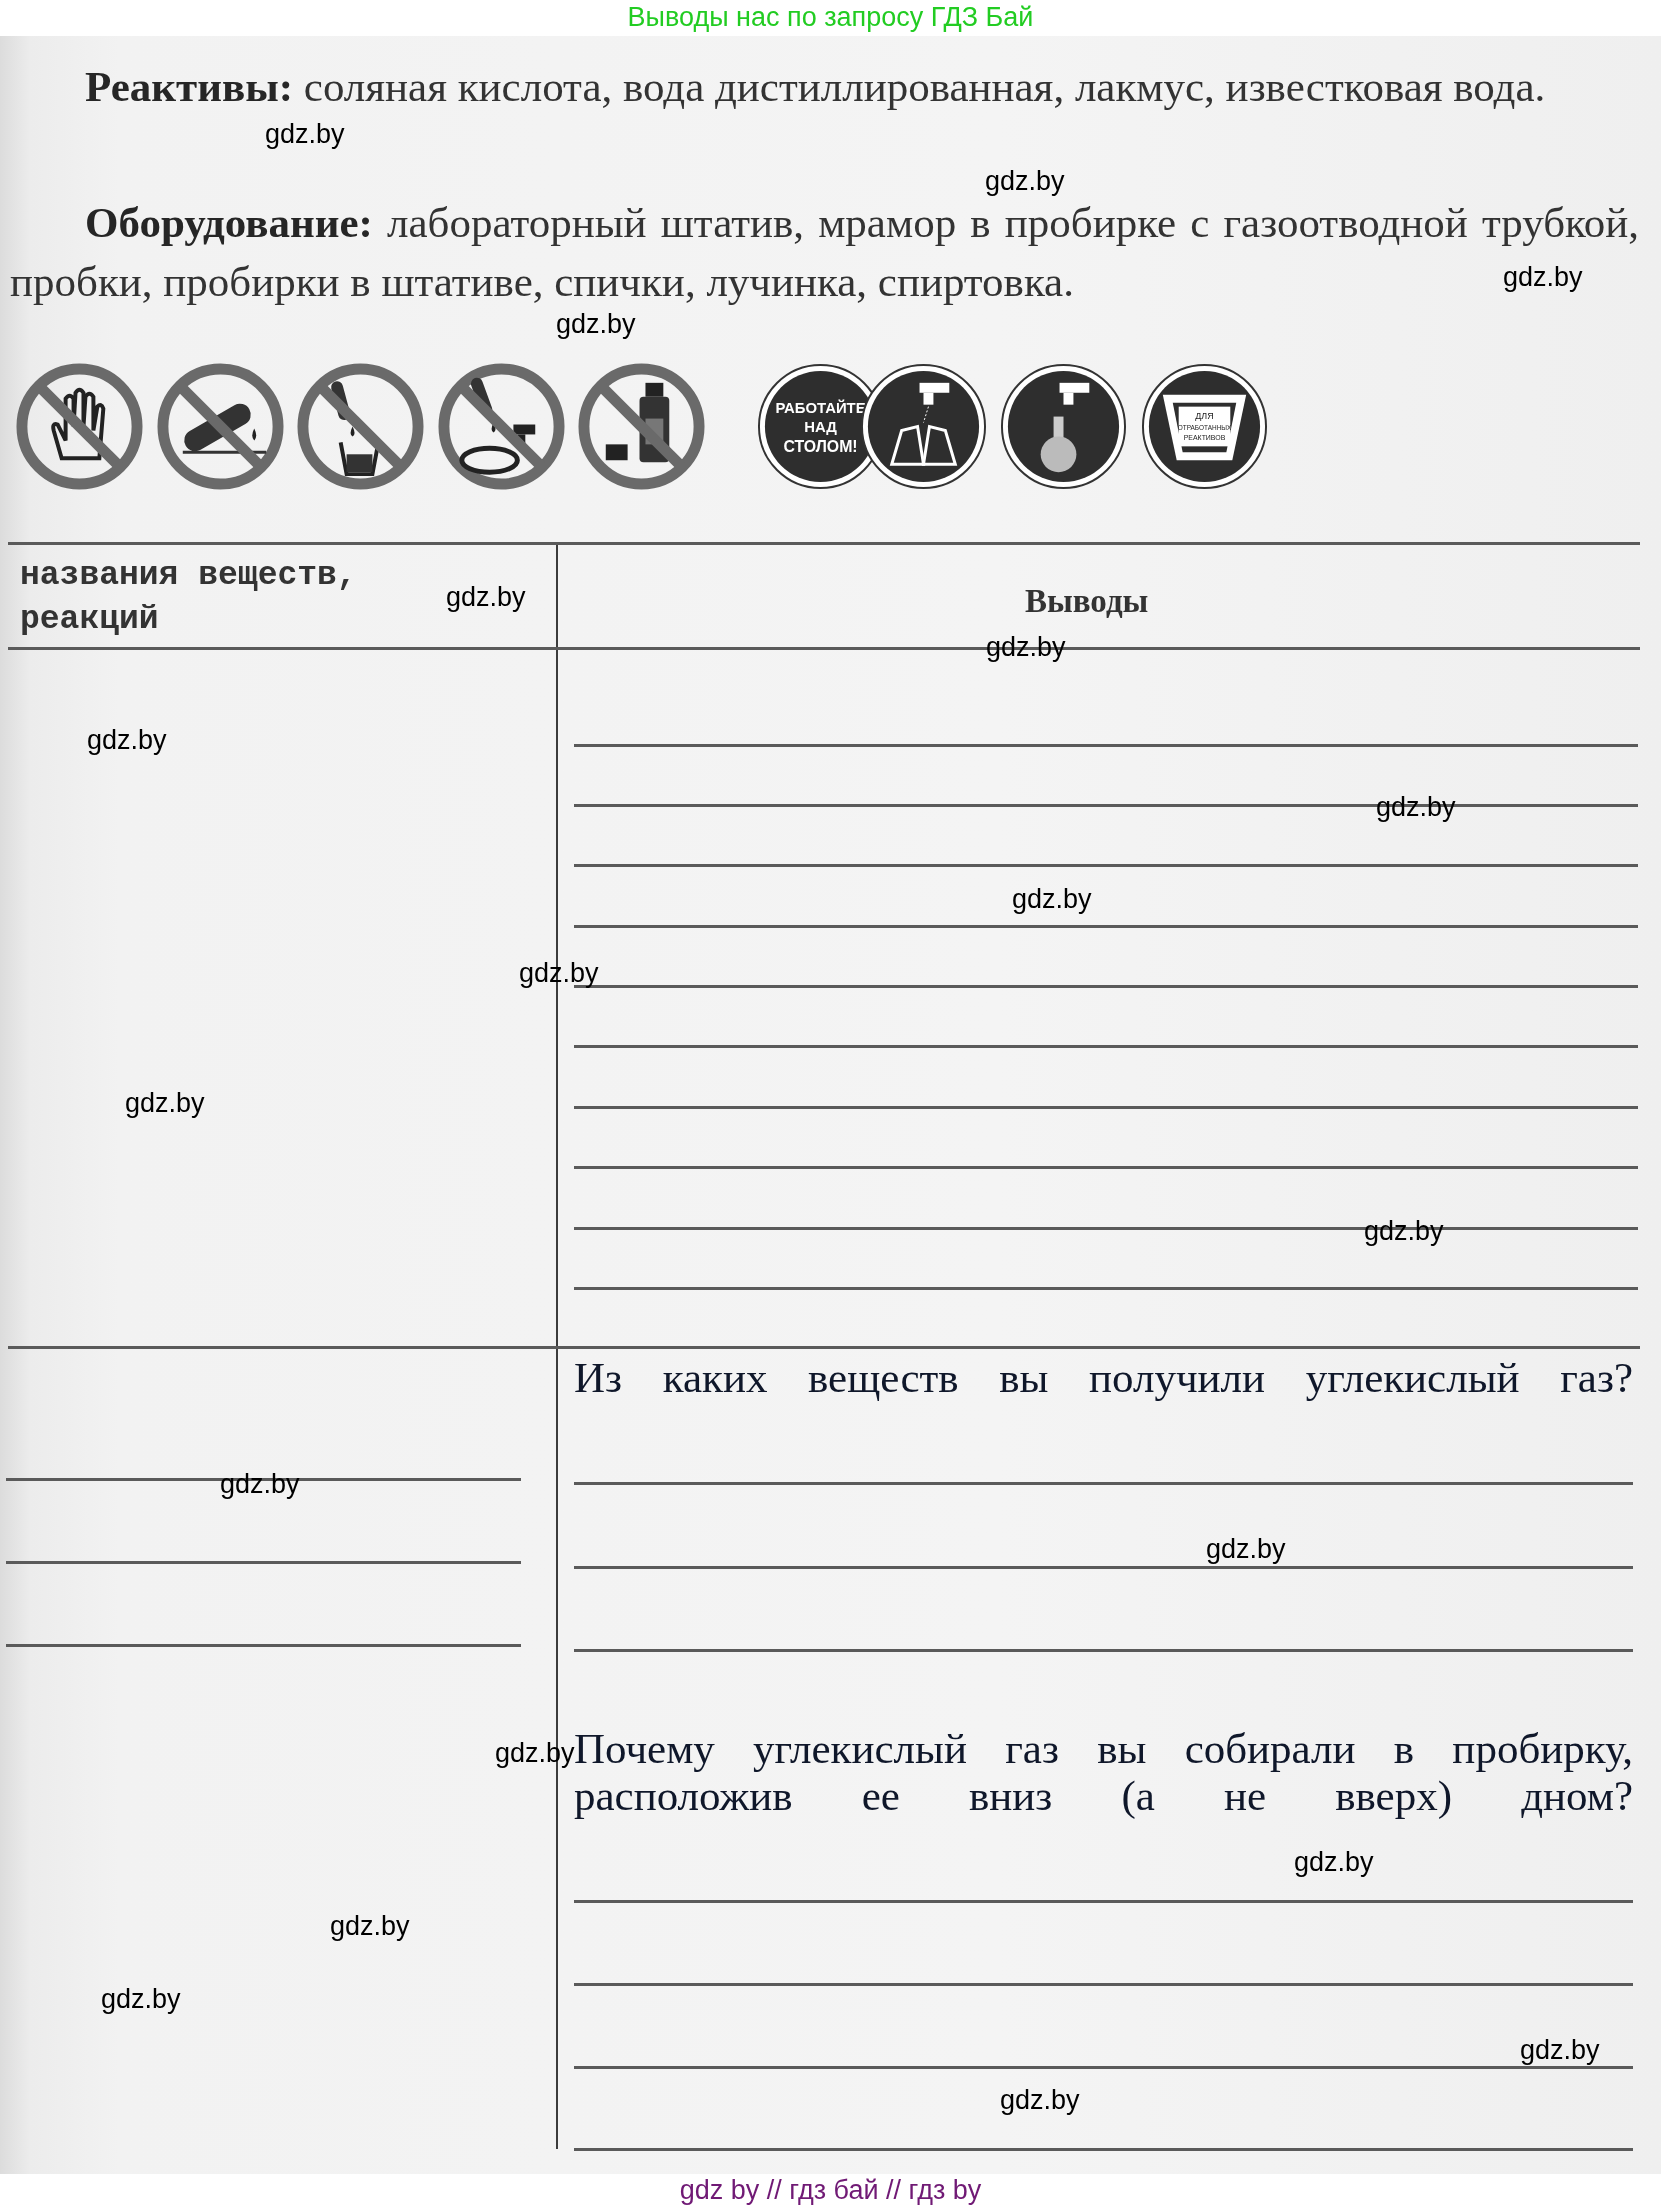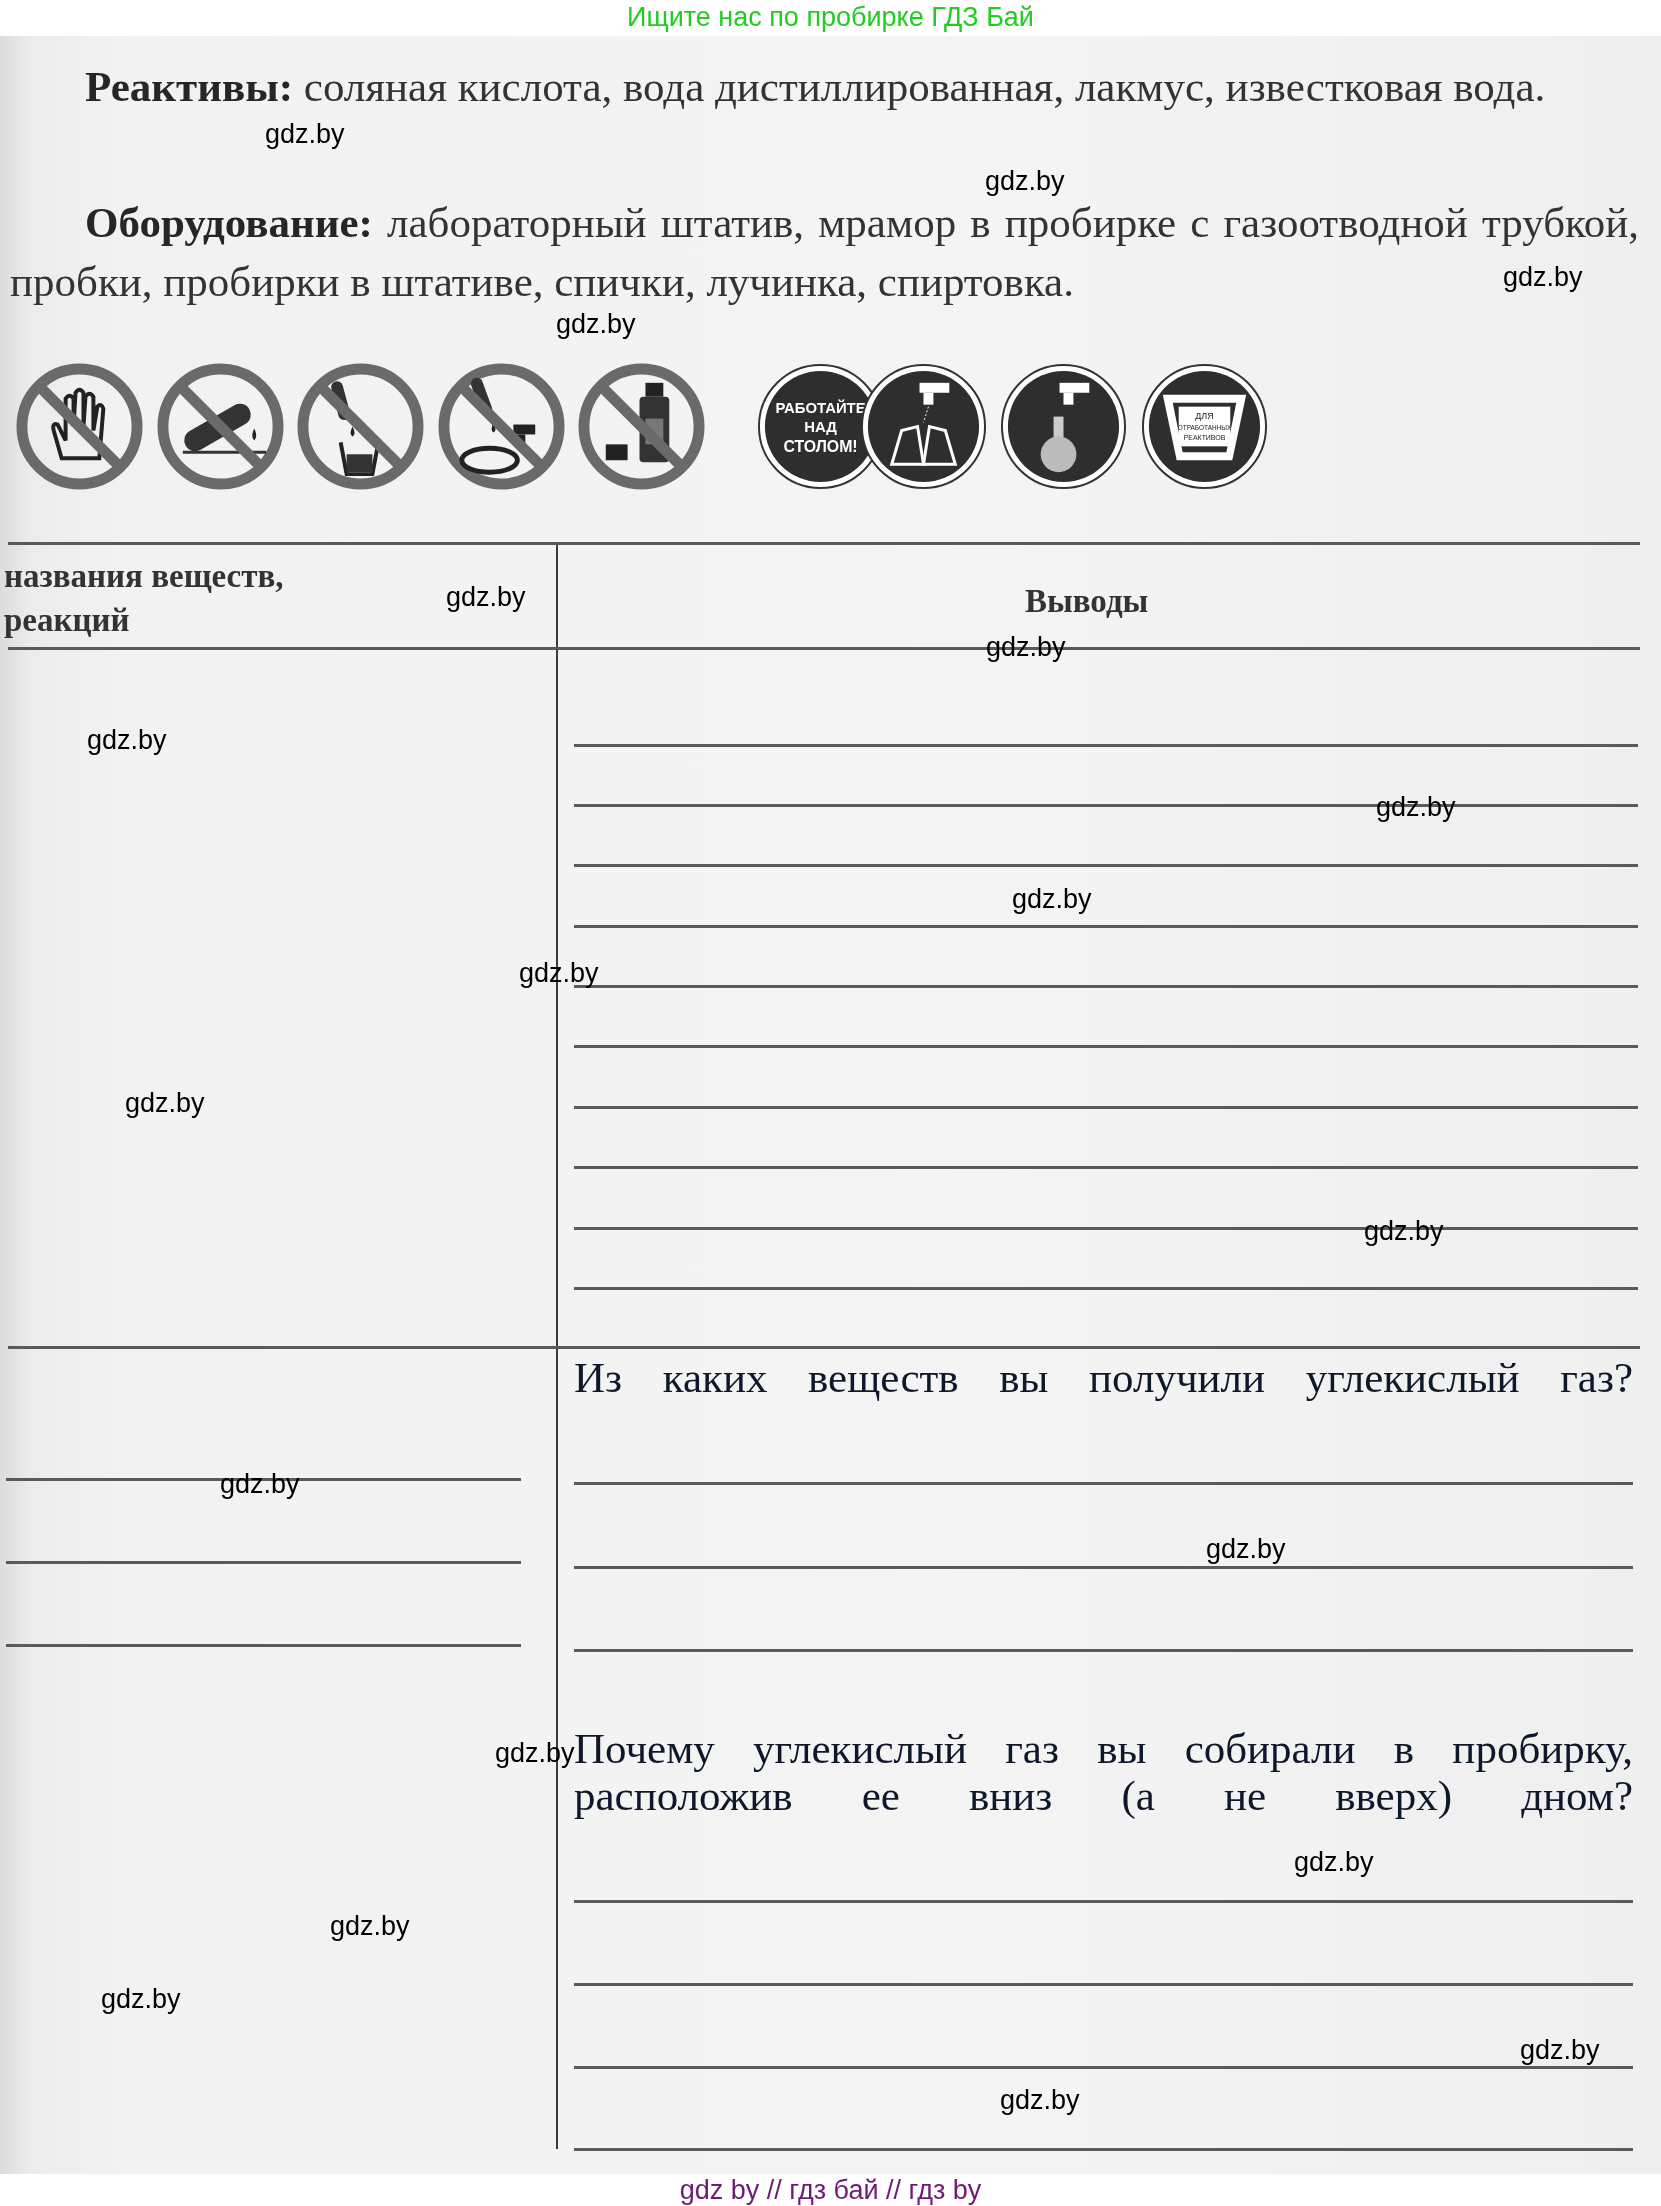--- a/index.html
+++ b/index.html
@@ -46,21 +46,21 @@
   }
   .q {
     position:absolute; left:574px; width:1059px; font-size:43px; line-height:59px;
     color:#0f172a; text-align:justify; text-align-last:justify;
   }
 </style>
 </head>
 <body>
 
 <div class="top-banner">
-  <span style="color:#22cc22">Ищите нас по пробирке ГДЗ Бай</span>
+  <span style="color:#22cc22">Выводы нас по запросу ГДЗ Бай</span>
 </div>
 
 <div class="page"></div>
 
 <div class="para" style="top:57px;">
   <span class="indent"></span><b>Реактивы:</b>
   <span>соляная кислота, вода дистиллированная, лакмус, известковая вода.</span>
 </div>
 
 <div class="para" style="top:193px;">
@@ -166,21 +166,21 @@
       <text x="66" y="70" text-anchor="middle" fill="#222" font-family="Liberation Sans, sans-serif" font-size="6.5">ОТРАБОТАННЫХ</text>
       <text x="66" y="80" text-anchor="middle" fill="#222" font-family="Liberation Sans, sans-serif" font-size="7">РЕАКТИВОВ</text>
       </svg>
   </div>
 </div>
 
 <div class="hline" style="left:8px; top:542px; width:1632px;"></div>
 <div class="vline" style="left:556px; top:545px; height:1604px;"></div>
 <div class="hline" style="left:8px; top:647px; width:1632px;"></div>
 
-<div class="hdr" style="left:4px; top:554px;">
+<div class="hdr" style="left:20px; top:554px;font-family:Liberation Mono, monospace;">
   <div>названия веществ,</div>
   <div>реакций</div>
 </div>
 <div class="hdr" style="left:1025px; top:579px;">Выводы</div>
 
 <div class="hline" style="left:574px; top:744px; width:1064px;"></div>
 <div class="hline" style="left:574px; top:804px; width:1064px;"></div>
 <div class="hline" style="left:574px; top:864px; width:1064px;"></div>
 <div class="hline" style="left:574px; top:925px; width:1064px;"></div>
 <div class="hline" style="left:574px; top:985px; width:1064px;"></div>

